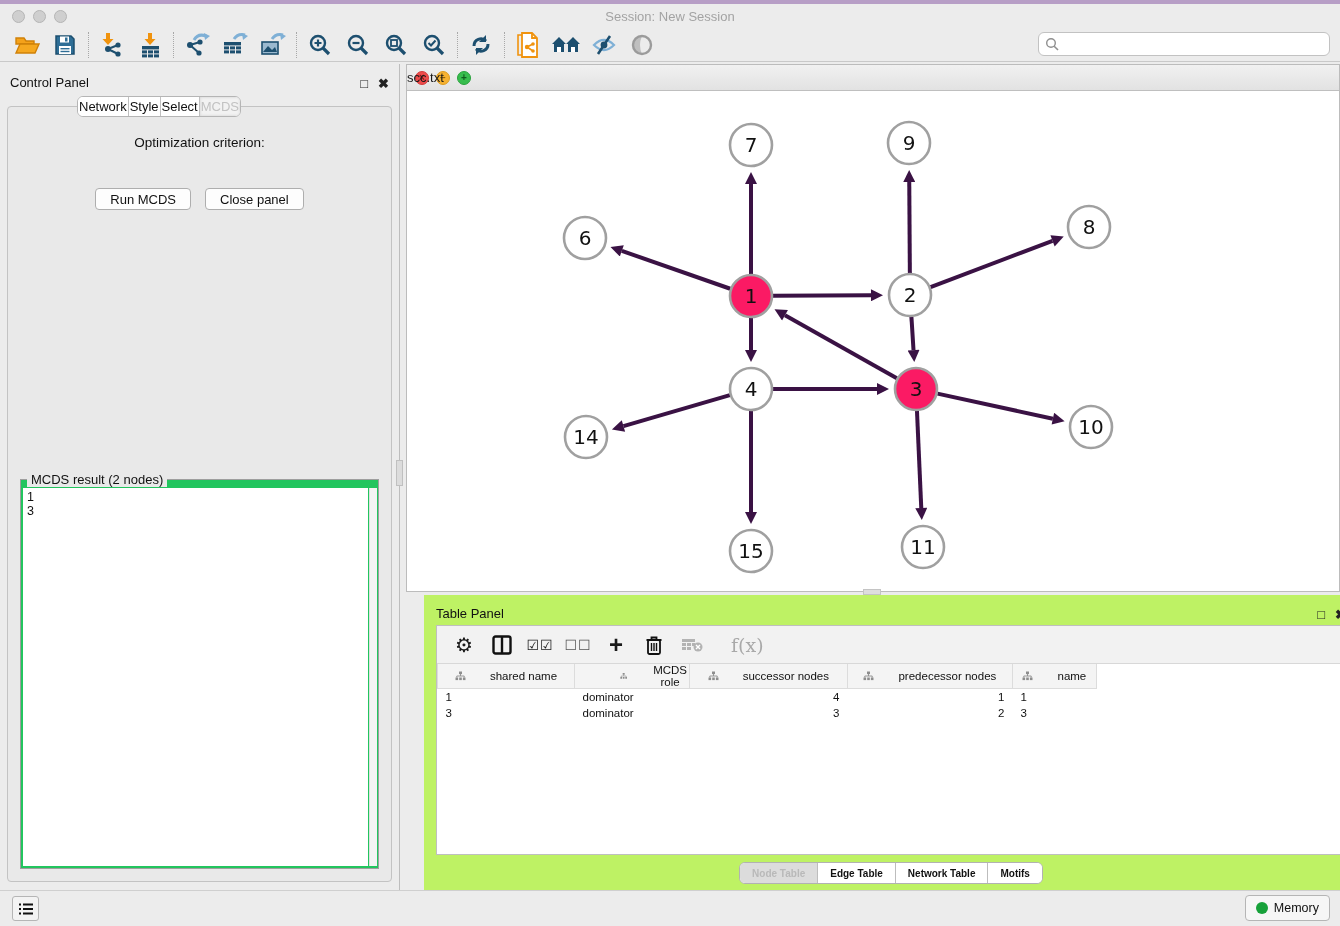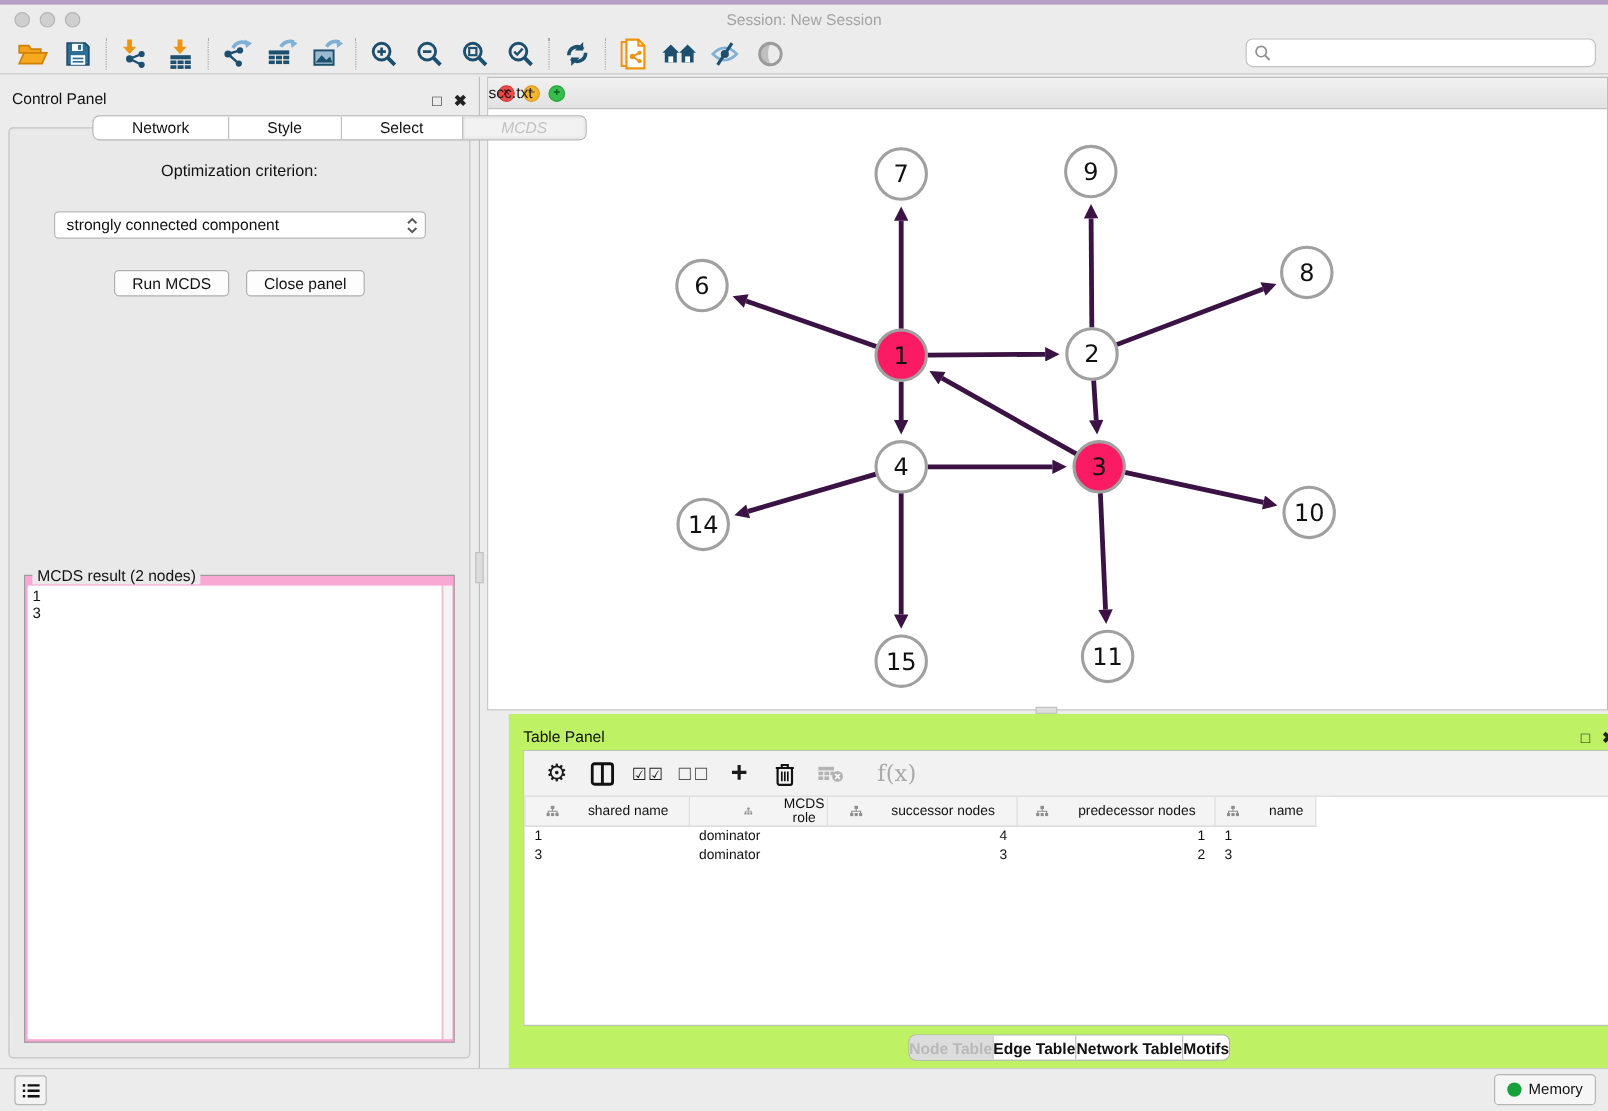--- a/index.html
+++ b/index.html
@@ -17,30 +17,30 @@
   .tsep { width:1px; height:26px; margin:0 4px; border-left:1px dotted #a8a8a8; }
   .searchbox { position:absolute; right:10px; top:4px; width:292px; height:24px; background:#fff; border:1px solid #c2c2c2; border-radius:6px; display:flex; align-items:center; padding-left:6px; }
 
   
   .control-panel { position:absolute; left:0; top:64px; width:400px; height:826px; background:#ececec; border-right:1px solid #bdbdbd; }
   .cp-grip { position:absolute; right:-4px; top:396px; width:7px; height:26px; background:#dcdcdc; border:1px solid #c0c0c0; }
   .panel-header { height:26px; display:flex; align-items:flex-end; padding:0 10px; font-size:13px; color:#111; }
   .panel-header .spacer { flex:1; }
   .ph-ico { font-size:13px; font-weight:bold; color:#222; margin-left:10px; line-height:1; }
   .seg-tabs { position:absolute; left:77px; top:32px; display:flex; height:21px; border:1px solid #b5b5b5; border-radius:6px; overflow:hidden; background:#fff; z-index:3; }
-  .seg-tab { display:flex; align-items:center; justify-content:center; font-size:13px; color:#111; background:#fff; border-left:1px solid #c0c0c0; padding:0 32px; }
+  .seg-tab { display:flex; align-items:center; justify-content:center; font-size:13px; color:#111; background:#fff; border-left:1px solid #c0c0c0; padding:0 1px; }
   .seg-tab:first-child { border-left:none; }
-  .seg-tab.selected { color:#c2c2c2; background:#f2f2f2; box-shadow:inset 0 0 3px #cfcfcf;font-style:italic; }
+  .seg-tab.selected { color:#c2c2c2; background:#f2f2f2; box-shadow:inset 0 0 3px #cfcfcf; }
   .cp-content { position:absolute; left:7px; right:7px; top:42px; bottom:8px; background:#e9e9e9; border:1px solid #c3c3c3; border-radius:4px; display:flex; flex-direction:column; align-items:center; padding-top:28px;gap:14px; }
   .crit-label { font-size:13.5px; color:#111; margin-bottom:12px; }
   .crit-select { width:310px; height:23px; background:#fff; border:1px solid #b7b7b7; border-radius:4px; display:flex; align-items:center; padding:0 6px 0 10px; font-size:13px; color:#111; }
   .crit-select .flex { flex:1; }
   .btn-row { display:flex; gap:14px; margin-top:12px; }
   .pbtn { height:22px; padding:0 14px; background:#fdfdfd; border:1px solid #aeaeae; border-radius:4px; font-size:13px; color:#111; display:flex; align-items:center; }
-  .result-group { position:absolute; left:12px; right:12px; bottom:12px; top:372px; border:1px solid #9e9e9e; background:#f9a8d4; }
+  .result-group { position:absolute; left:12px; right:12px; bottom:12px; top:372px; border:1px solid #9e9e9e; background:#22c55e; }
   .result-legend { position:absolute; top:-8px; left:6px; background:#e9e9e9; padding:0 4px; font-size:13px; color:#111; }
   .result-text { position:absolute; left:2px; right:10px; top:8px; bottom:2px; background:#fff; font-size:12.5px; color:#111; white-space:pre; padding:2px 4px; overflow:hidden; }
   .result-scroll { position:absolute; right:1px; top:8px; bottom:2px; width:8px; background:#f4f4f4; border-left:1px solid #e0e0e0; }
 
   
   .net-window { position:absolute; left:406px; top:64px; width:934px; height:528px; background:#fff; border:1px solid #bcbcbc; }
   .net-titlebar { height:26px; background:linear-gradient(#f1f1f1,#e2e2e2); border-bottom:1px solid #bfbfbf; display:flex; align-items:center; position:relative; }
   .net-traffic { display:flex; gap:7px; margin-left:8px; }
   .ntl { width:14px; height:14px; border-radius:50%; display:flex; align-items:center; justify-content:center; font-size:10px; font-weight:bold; line-height:1; }
   .ntl.red { background:#ef4b4b; border:1px solid #d33c3c; color:#7e1414; }
@@ -57,21 +57,21 @@
   .tp-btn { width:34px; height:30px; display:flex; align-items:center; justify-content:center; color:#1a1a1a; }
   .tp-btn.disabled { color:#b0b0b0; }
   .fx { font-family:"DejaVu Serif", serif; font-size:19px; color:#a9a9a9; margin-left:18px; }
   table.grid { border-collapse:collapse; table-layout:fixed; font-size:11.5px; color:#111; }
   table.grid th { background:#f4f4f4; border:1px solid #dcdcdc; border-top:none; font-weight:normal; height:20px; }
   table.grid th .hwrap { display:flex; align-items:center; justify-content:center; gap:24px; }
   table.grid td { height:16px; padding:0 8px; border:none; }
   td.al { text-align:left; } td.ar { text-align:right; }
   .tp-tabs { position:absolute; left:0; right:0; bottom:6px; display:flex; justify-content:center; }
   .tp-tabwrap { display:flex; height:22px; border:1px solid #b2b2b2; border-radius:6px; overflow:hidden; background:#fff; }
-  .tp-tab { display:flex; align-items:center; padding:0 0; font-size:13px; font-weight:bold; color:#111; background:#fff; border-left:1px solid #bdbdbd; }
+  .tp-tab { display:flex; align-items:center; padding:0 12px; font-size:10px; font-weight:bold; color:#111; background:#fff; border-left:1px solid #bdbdbd; }
   .tp-tab:first-child { border-left:none; }
   .tp-tab.selected { background:#dcdcdc; color:#b9b9b9; }
 
   
   .statusbar { position:absolute; left:0; top:890px; width:1340px; height:36px; background:#ececec; border-top:1px solid #cfcfcf; }
   .sb-left { position:absolute; left:12px; top:5px; width:27px; height:25px; background:#f3f3f3; border:1px solid #b5b5b5; border-radius:3px; display:flex; align-items:center; justify-content:center; }
   .sb-mem { position:absolute; right:10px; top:4px; height:26px; background:#f6f6f6; border:1px solid #b5b5b5; border-radius:4px; display:flex; align-items:center; gap:6px; padding:0 10px; font-size:12.5px; color:#111; }
   .mem-dot { width:12px; height:12px; border-radius:50%; background:#17a13a; }
   svg text { font-family:"DejaVu Sans", sans-serif; }
 </style>
@@ -251,28 +251,20 @@
     <span class="ph-ico">✖</span>
   </div>
   <div class="seg-tabs">
     <div class="seg-tab">Network</div>
     <div class="seg-tab">Style</div>
     <div class="seg-tab">Select</div>
     <div class="seg-tab selected">MCDS</div>
   </div>
   <div class="cp-content">
     <div class="crit-label">Optimization criterion:</div>
-    <div class="crit-select">
-      <span>strongly connected component</span>
-      <span class="flex"></span>
-      <svg width="9" height="14" viewBox="0 0 9 14">
-          <path d="M1 5 L4.5 1.5 L8 5" fill="none" stroke="#555" stroke-width="1.6"></path>
-          <path d="M1 9 L4.5 12.5 L8 9" fill="none" stroke="#555" stroke-width="1.6"></path>
-        </svg>
-    </div>
     <div class="btn-row">
       <div class="pbtn">Run MCDS</div>
       <div class="pbtn">Close panel</div>
     </div>
     <div class="result-group">
       <span class="result-legend">MCDS result (2 nodes)</span>
       <div class="result-text">1
 3</div>
       <div class="result-scroll"></div>
     </div>

